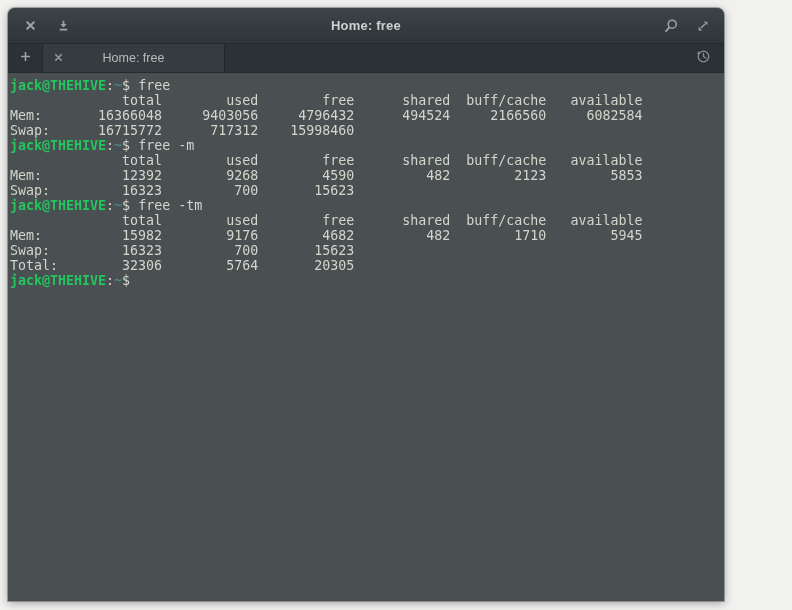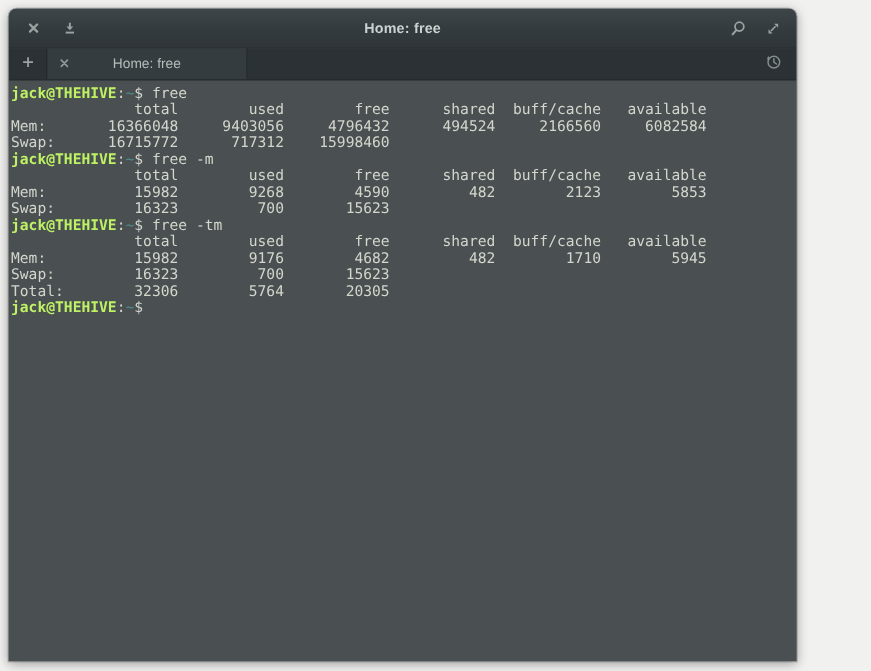--- a/index.html
+++ b/index.html
@@ -73,21 +73,21 @@
   .terminal {
     position: absolute; top: 66px; bottom: 0; left: 0; right: 0;
     background: #4a4f52;
     padding: 4px 0 0 2px;
     font-family: "DejaVu Sans Mono", monospace;
     font-size: 13.3px; line-height: 15px;
     color: #d2d6cb;
     cursor: text;
   }
   .line { white-space: pre; }
-  .pu { color: #bef264; font-weight: bold; }
+  .pu { color: #22c55e; font-weight: bold; }
   .pp { color: #4d8e8a; }
   .ps { color: #d2d6cb; }
   .cmd { margin-left: 1ch; color: #d2d6cb; }
 </style>
 </head>
 <body>
 
 <div class="stage">
   <div class="window">
 
@@ -164,21 +164,21 @@
 
     <div class="terminal">
 
       <div class="line"><span class="pu">jack@THEHIVE</span><span class="ps">:</span><span class="pp">~</span><span class="ps">$</span><span class="cmd">free</span></div>
       <div class="line">              total        used        free      shared  buff/cache   available</div>
       <div class="line">Mem:       16366048     9403056     4796432      494524     2166560     6082584</div>
       <div class="line">Swap:      16715772      717312    15998460</div>
 
       <div class="line"><span class="pu">jack@THEHIVE</span><span class="ps">:</span><span class="pp">~</span><span class="ps">$</span><span class="cmd">free -m</span></div>
       <div class="line">              total        used        free      shared  buff/cache   available</div>
-      <div class="line">Mem:          15982        9268        4590         482        2123        5853</div>
+      <div class="line">Mem:          12392        9268        4590         482        2123        5853</div>
       <div class="line">Swap:         16323         700       15623</div>
 
       <div class="line"><span class="pu">jack@THEHIVE</span><span class="ps">:</span><span class="pp">~</span><span class="ps">$</span><span class="cmd">free -tm</span></div>
       <div class="line">              total        used        free      shared  buff/cache   available</div>
       <div class="line">Mem:          15982        9176        4682         482        1710        5945</div>
       <div class="line">Swap:         16323         700       15623</div>
       <div class="line">Total:        32306        5764       20305</div>
 
       <div class="line"><span class="pu">jack@THEHIVE</span><span class="ps">:</span><span class="pp">~</span><span class="ps">$</span></div>
 

